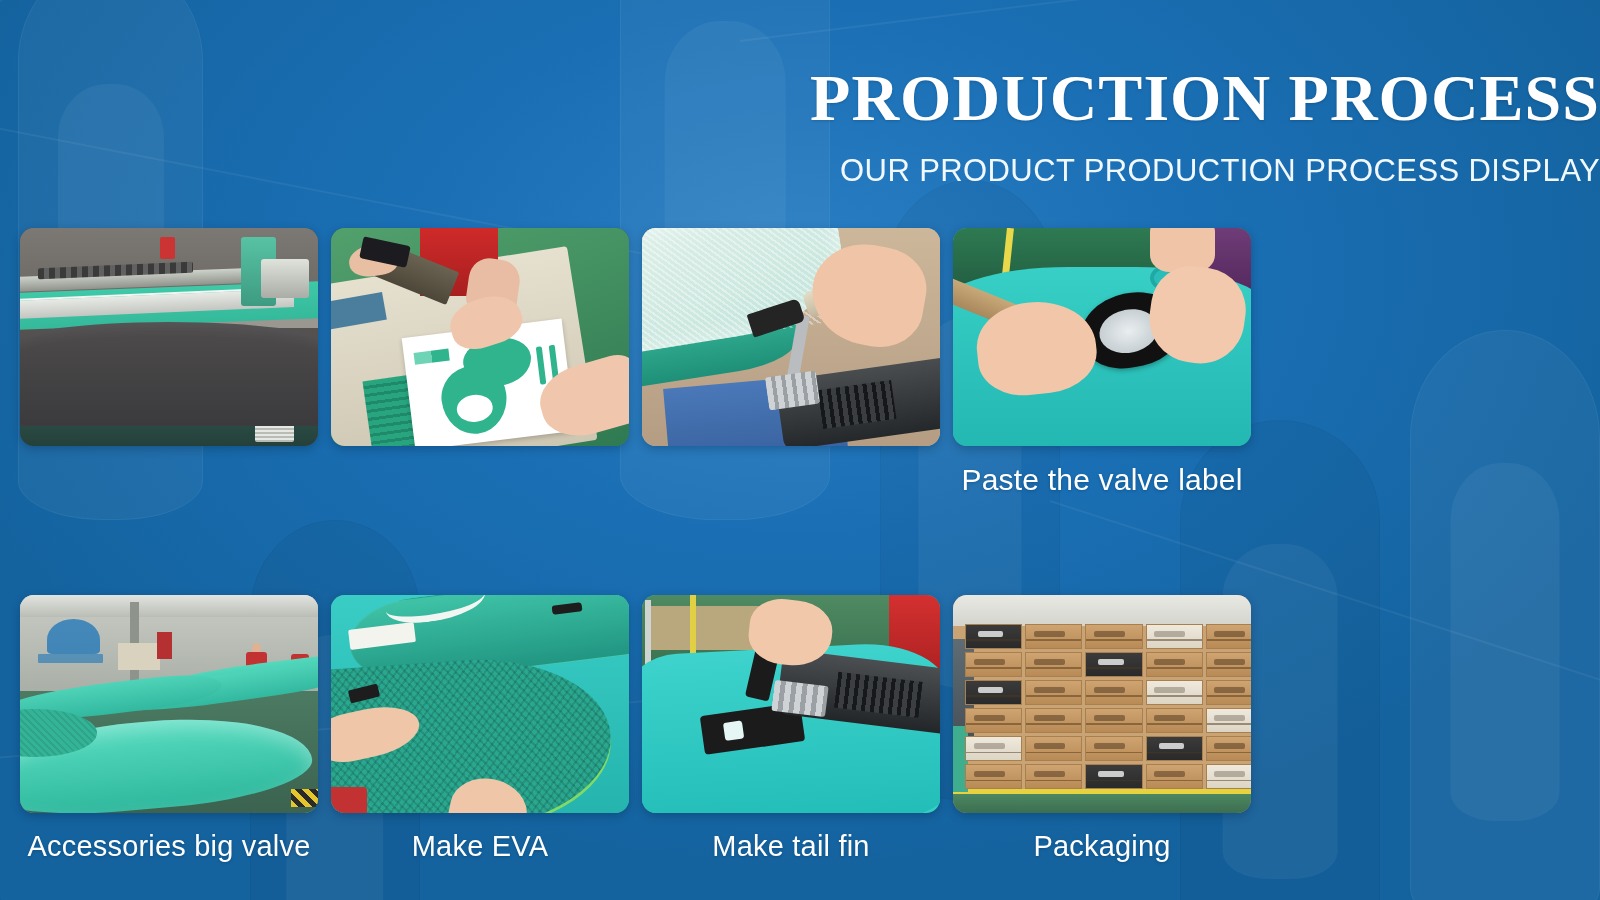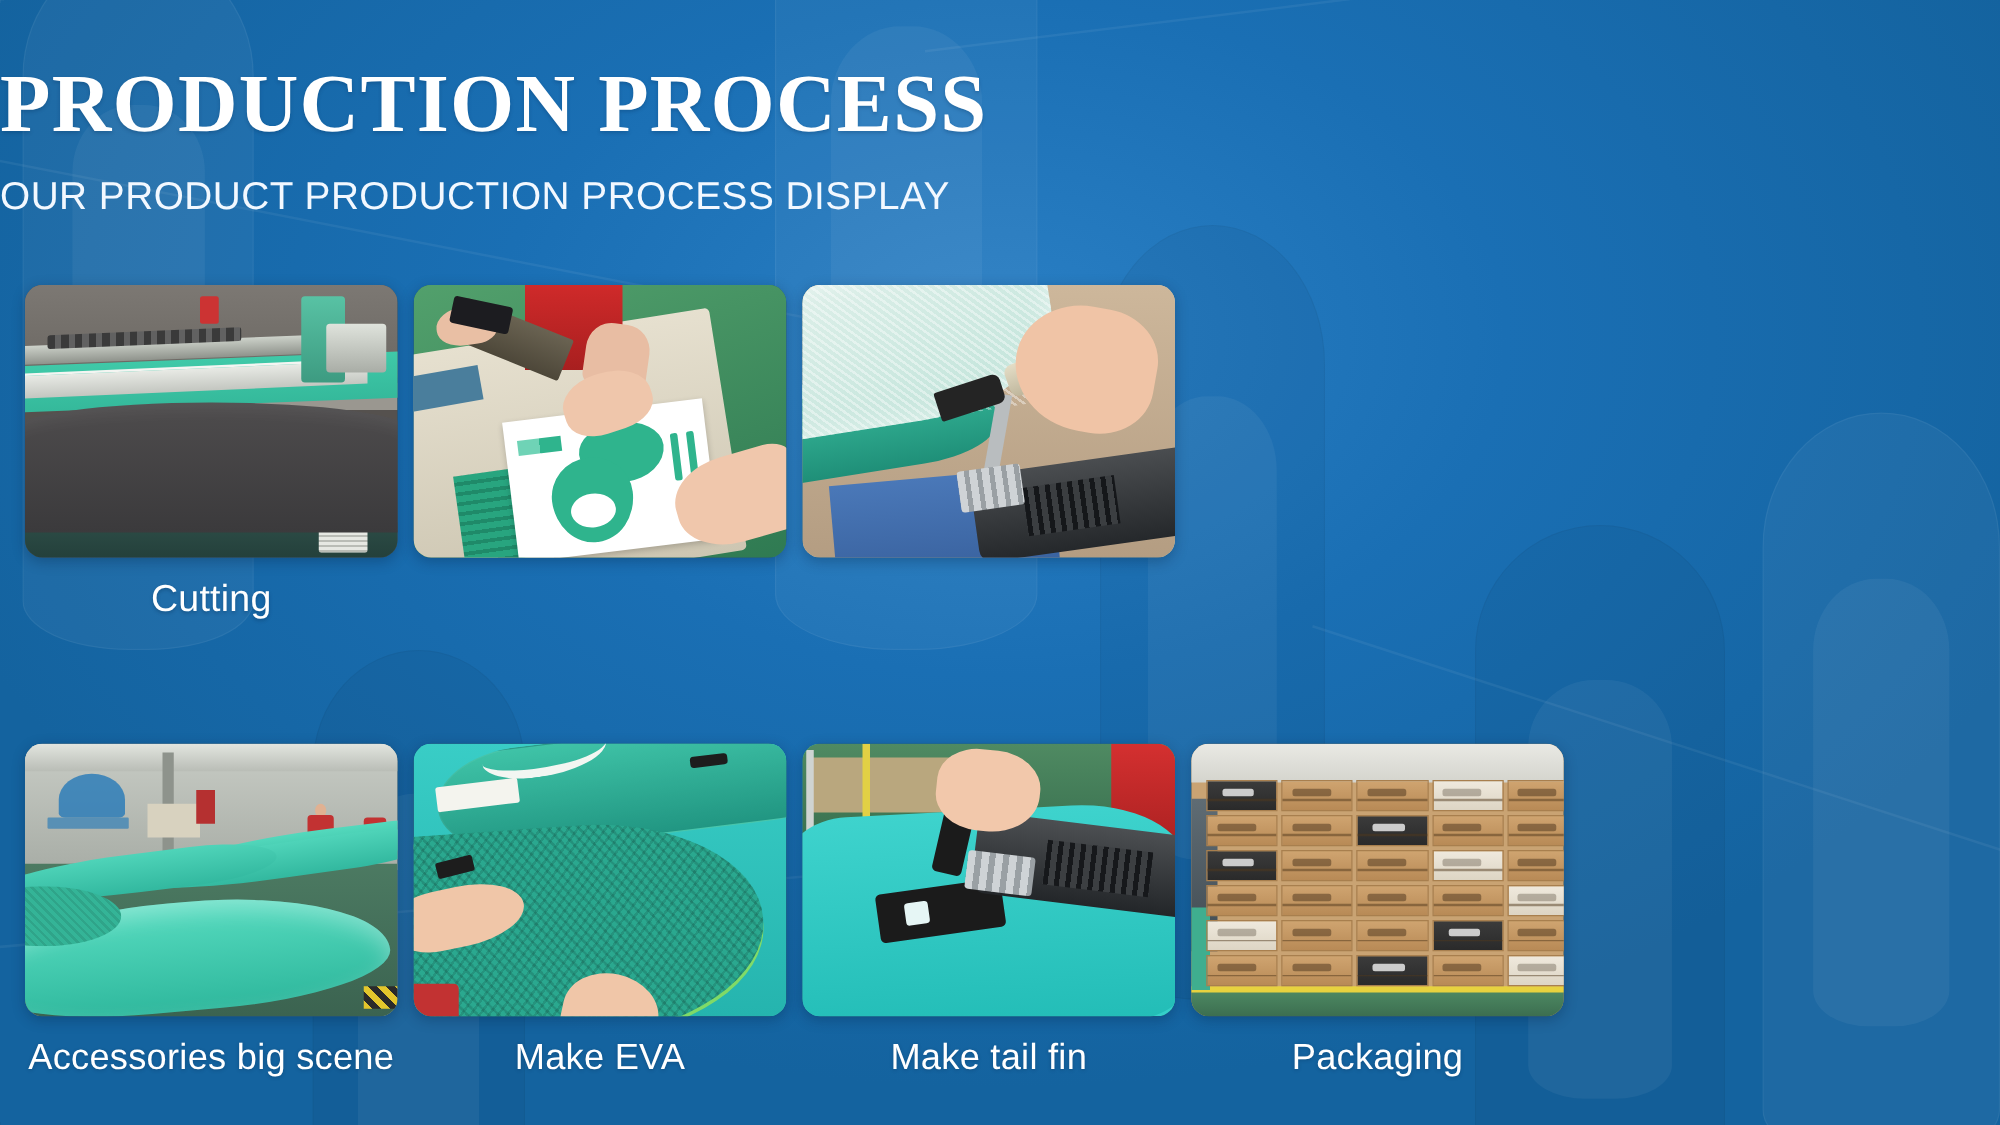--- a/index.html
+++ b/index.html
@@ -41,21 +41,21 @@
     background:rgba(255,255,255,.05);
   }
   .diag {
     position:absolute;
     height:2px;
     background:rgba(255,255,255,.06);
     transform-origin:left center;
   }
 
   
-  header { position:absolute; left:0; right:0; top:48px; text-align:left; }
+  header { position:absolute; left:0; right:0; top:62px; text-align:right; }
   .title {
     font-family:"Liberation Serif", serif;
     font-weight:bold;
     font-size:66px;
     letter-spacing:1px;
     color:#ffffff;
     line-height:1.08;
     text-shadow:0 1px 3px rgba(0,40,80,.25);
   }
   .subtitle {
@@ -448,21 +448,20 @@
           <div class="red"></div>
             <div class="teal"></div>
             <div class="gantry"></div>
           <div class="head"></div>
             <div class="head2"></div>
           <div class="base"></div>
             <div class="vent"></div>
             <div class="felt"></div>
         </div>
       </div>
-      <div class="caption">Cutting</div>
     </div>
 
 
     <div class="cell">
       <div class="thumb">
         <div class="ph ph-cmp">
           <div class="floorg"></div>
           <div class="table"></div>
             <div class="blue"></div>
           <div class="red"></div>
@@ -495,20 +494,37 @@
           <div class="rod"></div>
           <div class="blade"></div>
             <div class="tool"></div>
             <div class="hand"></div>
           <div class="gun"></div>
             <div class="noz"></div>
         </div>
       </div>
     </div>
 
+    <div class="cell">
+      <div class="thumb">
+        <div class="ph ph-vl">
+          <div class="green"></div>
+            <div class="ycord"></div>
+            <div class="purple"></div>
+          <div class="brd"></div>
+            <div class="ring"></div>
+          <div class="arm-r"></div>
+            <div class="label"></div>
+          <div class="hand-r"></div>
+            <div class="stick"></div>
+            <div class="hand-l"></div>
+        </div>
+      </div>
+      <div class="caption">Paste the valve label</div>
+    </div>
 
   </div>
 
   <div class="row r2">
 
     <div class="cell">
       <div class="thumb">
         <div class="ph ph-acc">
           <div class="wall"></div>
             <div class="roof"></div>
@@ -522,21 +538,21 @@
             <div class="worker2"></div>
           <div class="floor"></div>
             <div class="ywarn"></div>
           <div class="b3"></div>
             <div class="b2"></div>
             <div class="b1"></div>
           <div class="big"></div>
             <div class="eva"></div>
         </div>
       </div>
-      <div class="caption">Accessories big scene</div>
+      <div class="caption">Accessories big valve</div>
     </div>
 
     <div class="cell">
       <div class="thumb">
         <div class="ph ph-eva">
           <div class="bgb"></div>
           <div class="board"></div>
             <div class="swoosh"></div>
           <div class="band"></div>
             <div class="handle"></div>

